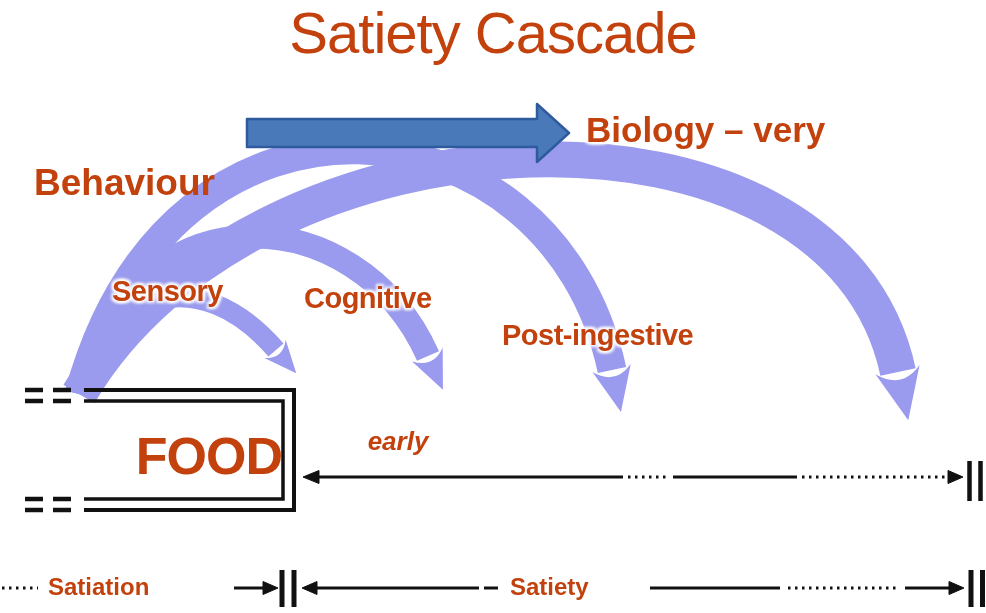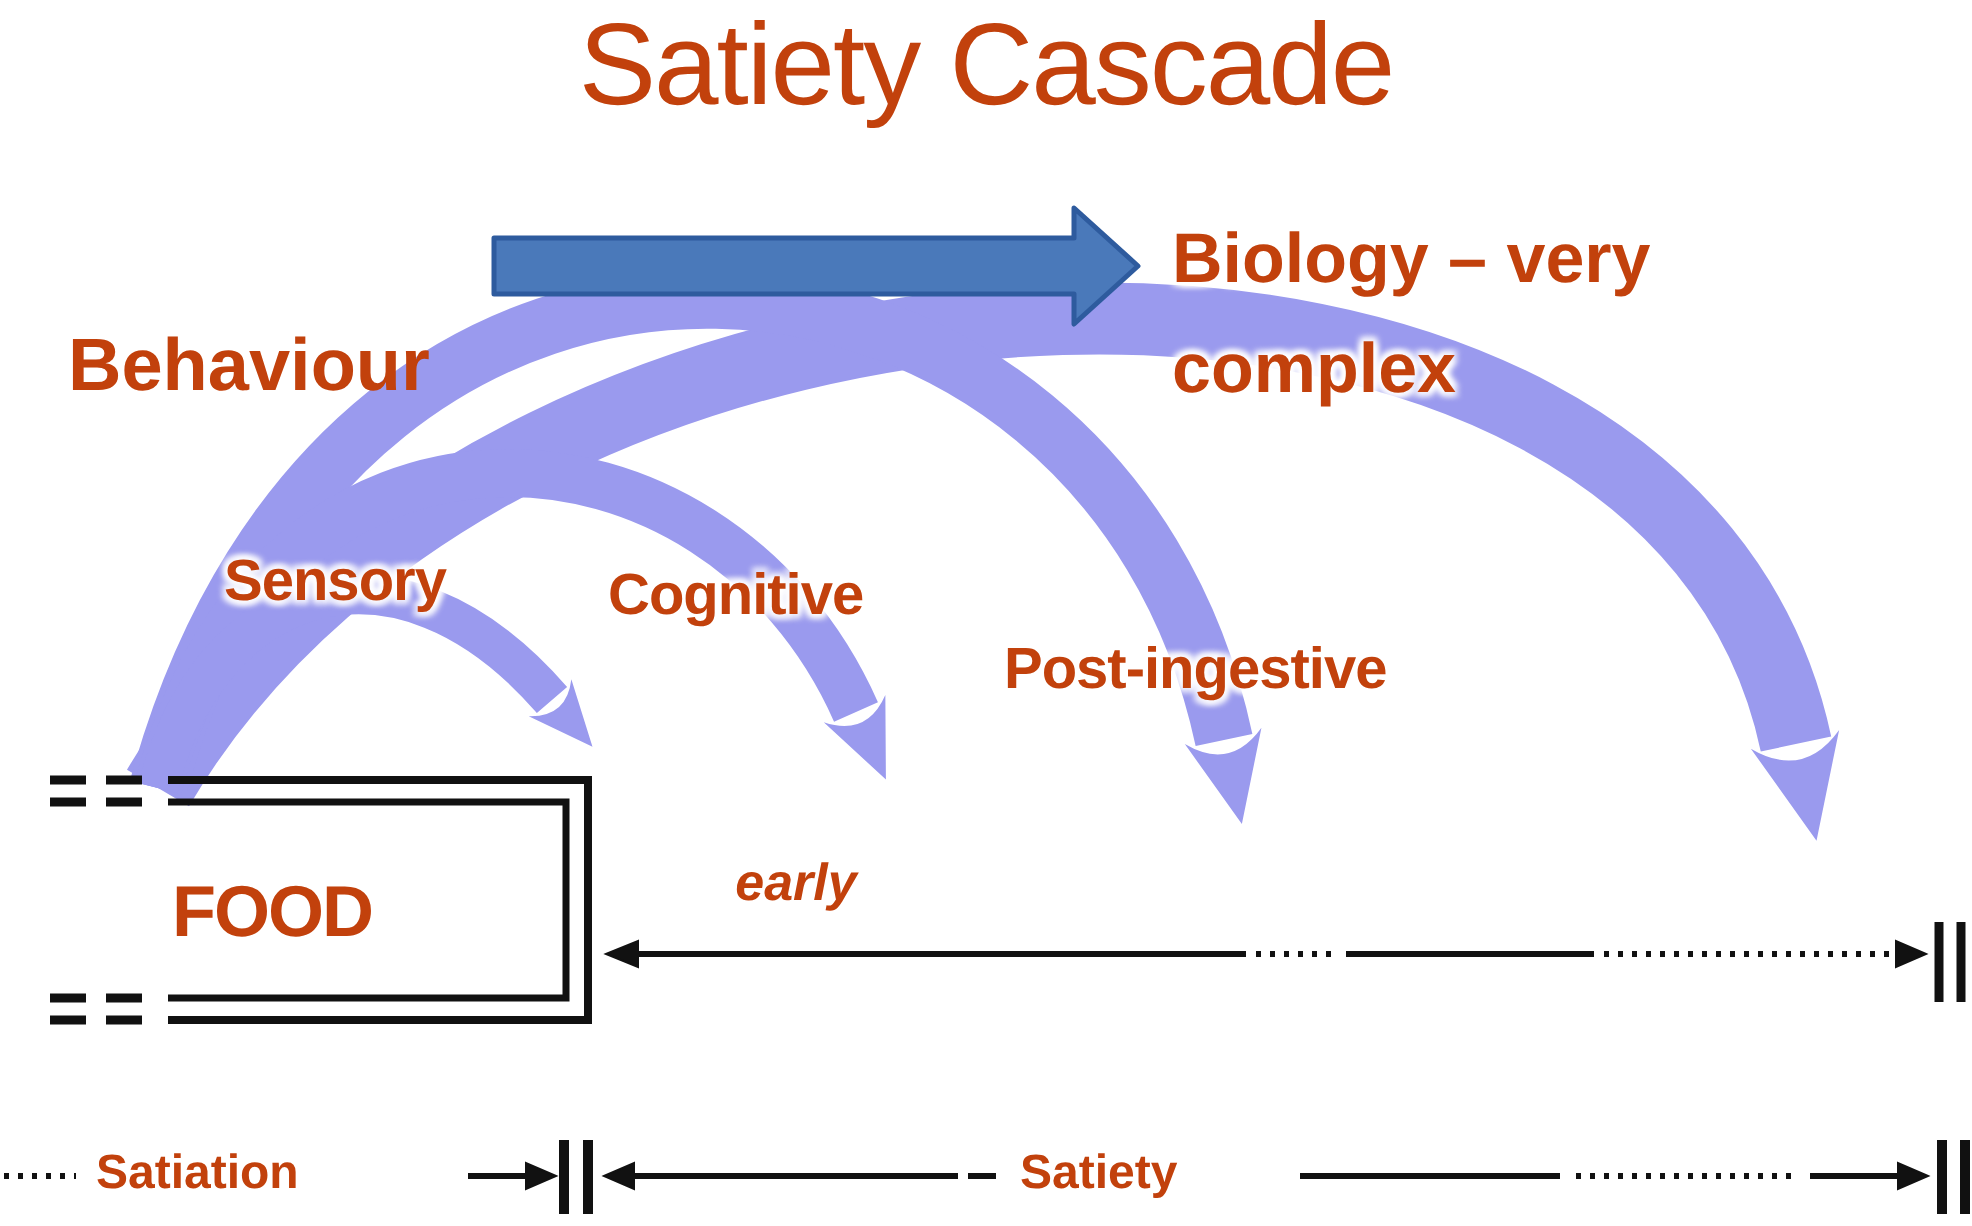--- a/index.html
+++ b/index.html
@@ -12,21 +12,21 @@
   .halo{text-shadow:-2px -2px 3px #fff,2px -2px 3px #fff,-2px 2px 3px #fff,2px 2px 3px #fff,0 0 4px #fff;}
   .title{left:0;right:0;top:0;text-align:center;font-size:58px;line-height:66px;font-weight:400;letter-spacing:-1px;}
   .behaviour{left:34px;top:125px;font-size:37px;line-height:44px;font-weight:700;margin-top:36px;}
   .biology{left:570px;top:102px;font-size:35px;line-height:55px;font-weight:700;margin-left:16px;}
   .biology span{display:block;}
   .arclabel{font-size:29px;font-weight:700;letter-spacing:-0.5px;}
   .sensory{left:112px;top:275px;}
   .cognitive{left:304px;top:282px;}
   .postingestive{left:502px;top:319px;}
   .postabsorptive{left:710px;top:259px;}
-  .food{left:86px;top:428px;width:196px;text-align:left;font-size:36px;line-height:56px;font-weight:700;letter-spacing:-1px;}
+  .food{left:86px;top:428px;width:196px;text-align:right;font-size:52px;line-height:56px;font-weight:700;letter-spacing:-1px;}
   .timelbl{font-size:26px;font-weight:700;font-style:italic;text-align:center;line-height:30px;}
   .early{left:350px;top:426px;width:96px;}
   .late{left:817px;top:427px;width:96px;}
   .phaselbl{font-size:24px;line-height:40px;font-weight:700;}
   .satiation{left:48px;top:567px;}
   .satiety{left:510px;top:567px;width:140px;text-align:left;}
 </style>
 </head>
 <body>
 
@@ -101,21 +101,20 @@
       <line x1="982.5" y1="570" x2="982.5" y2="607" stroke-width="5"></line>
     </g>
   </svg>
 
   <div class="lbl title">Satiety Cascade</div>
 
   <div class="lbl behaviour">Behaviour</div>
 
   <div class="lbl biology halo">
     <span>Biology – very</span>
-    <span>complex</span>
   </div>
 
   <div class="lbl arclabel halo sensory">Sensory</div>
   <div class="lbl arclabel halo cognitive">Cognitive</div>
   <div class="lbl arclabel halo postingestive">Post-ingestive</div>
 
   <div class="lbl food">FOOD</div>
 
   <div class="lbl timelbl early">early</div>
 

